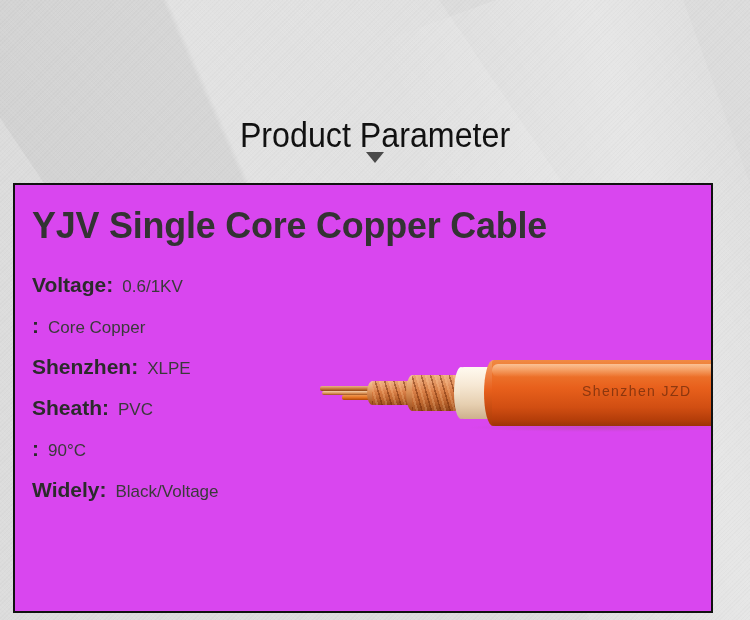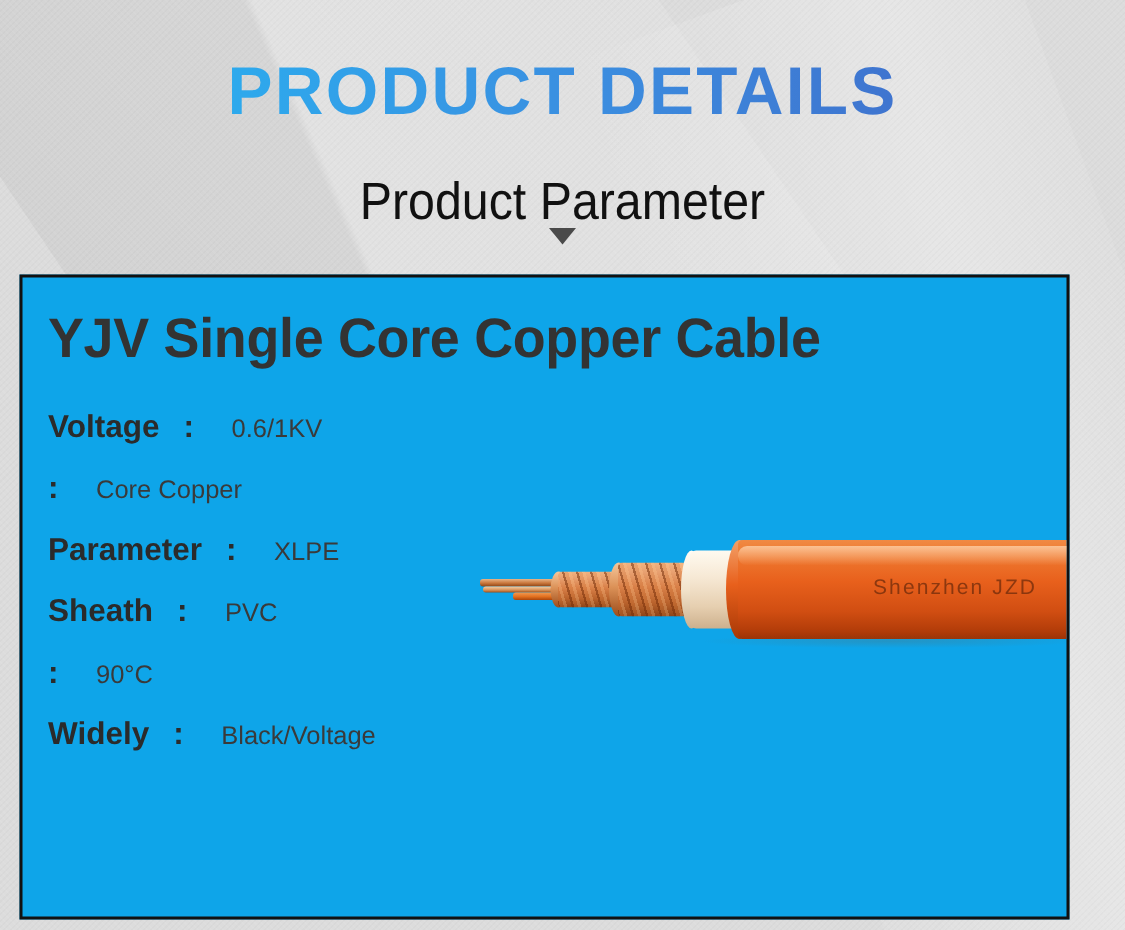--- a/index.html
+++ b/index.html
@@ -73,21 +73,21 @@
     border-left:9px solid transparent;
     border-right:9px solid transparent;
     border-top:11px solid #4a4a4a;
   }
 
   
   #spec-panel {
     position:absolute;
     left:13px; top:183px;
     width:700px; height:430px;
-    background:#0ea5e9;
+    background:#d946ef;
     border:2px solid #111;
     overflow:hidden;
   }
 
   #product-name {
     position:absolute;
     left:17px; top:20px;
     font-size:37px;
     font-weight:bold;
     color:#333333;
@@ -102,21 +102,20 @@
     left:17px; top:88px;
     width:400px;
     z-index:3;
   }
 
   .spec-row {
     height:41px;
     display:flex;
     align-items:baseline;
     white-space:nowrap;
-    gap:16px;
   }
   .spec-label {
     font-size:21px;
     font-weight:bold;
     color:#2b2b2b;
   }
   .spec-colon {
     font-size:21px;
     font-weight:bold;
     color:#2b2b2b;
@@ -279,21 +278,20 @@
 </style>
 </head>
 <body>
 
 <div id="page">
 
   <div class="bg-sheen-a"></div>
   <div class="bg-sheen-b"></div>
   <div class="bg-noise"></div>
 
-  <div id="main-title">PRODUCT DETAILS</div>
 
   <div id="sub-title">Product  Parameter</div>
 
   <div id="sub-title-caret"></div>
 
   <div id="spec-panel">
 
     <div id="product-name">YJV Single Core Copper Cable</div>
 
     <div id="cable-photo">
@@ -326,21 +324,21 @@
         <span class="spec-colon">:</span>
         <span class="spec-value">0.6/1KV</span>
       </div>
 
       <div class="spec-row">
         <span class="spec-colon">:</span>
         <span class="spec-value">Core Copper</span>
       </div>
 
       <div class="spec-row">
-        <span class="spec-label">Parameter</span>
+        <span class="spec-label">Shenzhen</span>
         <span class="spec-colon">:</span>
         <span class="spec-value">XLPE</span>
       </div>
 
       <div class="spec-row">
         <span class="spec-label">Sheath</span>
         <span class="spec-colon">:</span>
         <span class="spec-value">PVC</span>
       </div>
 

